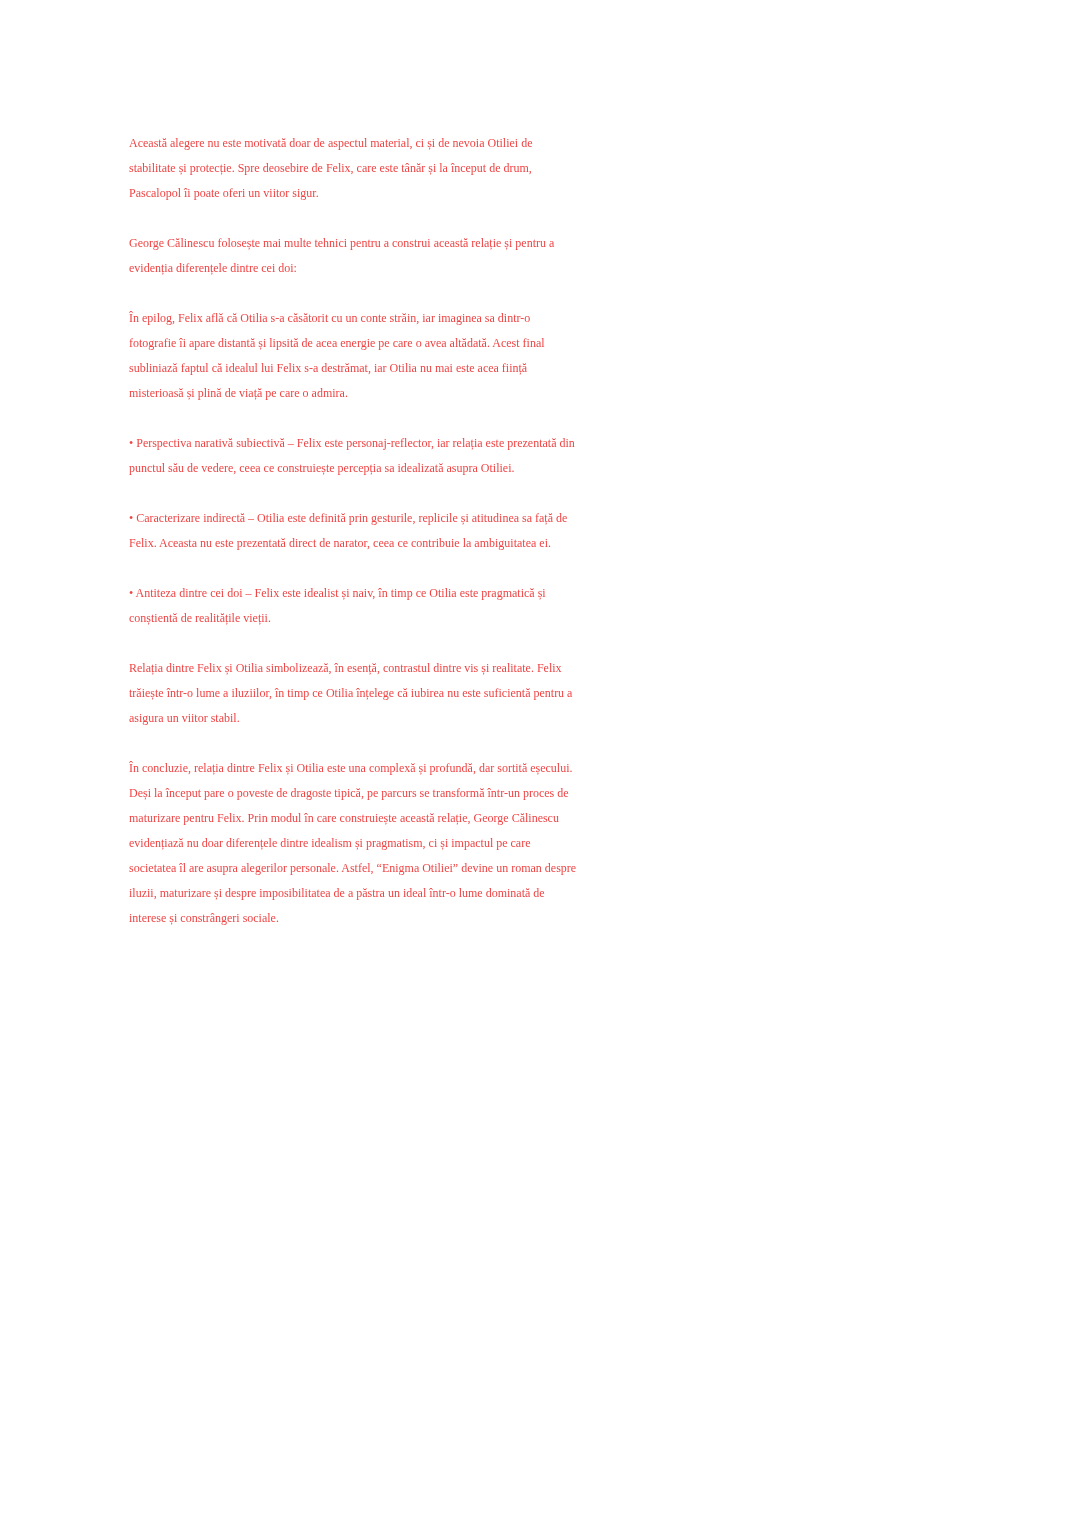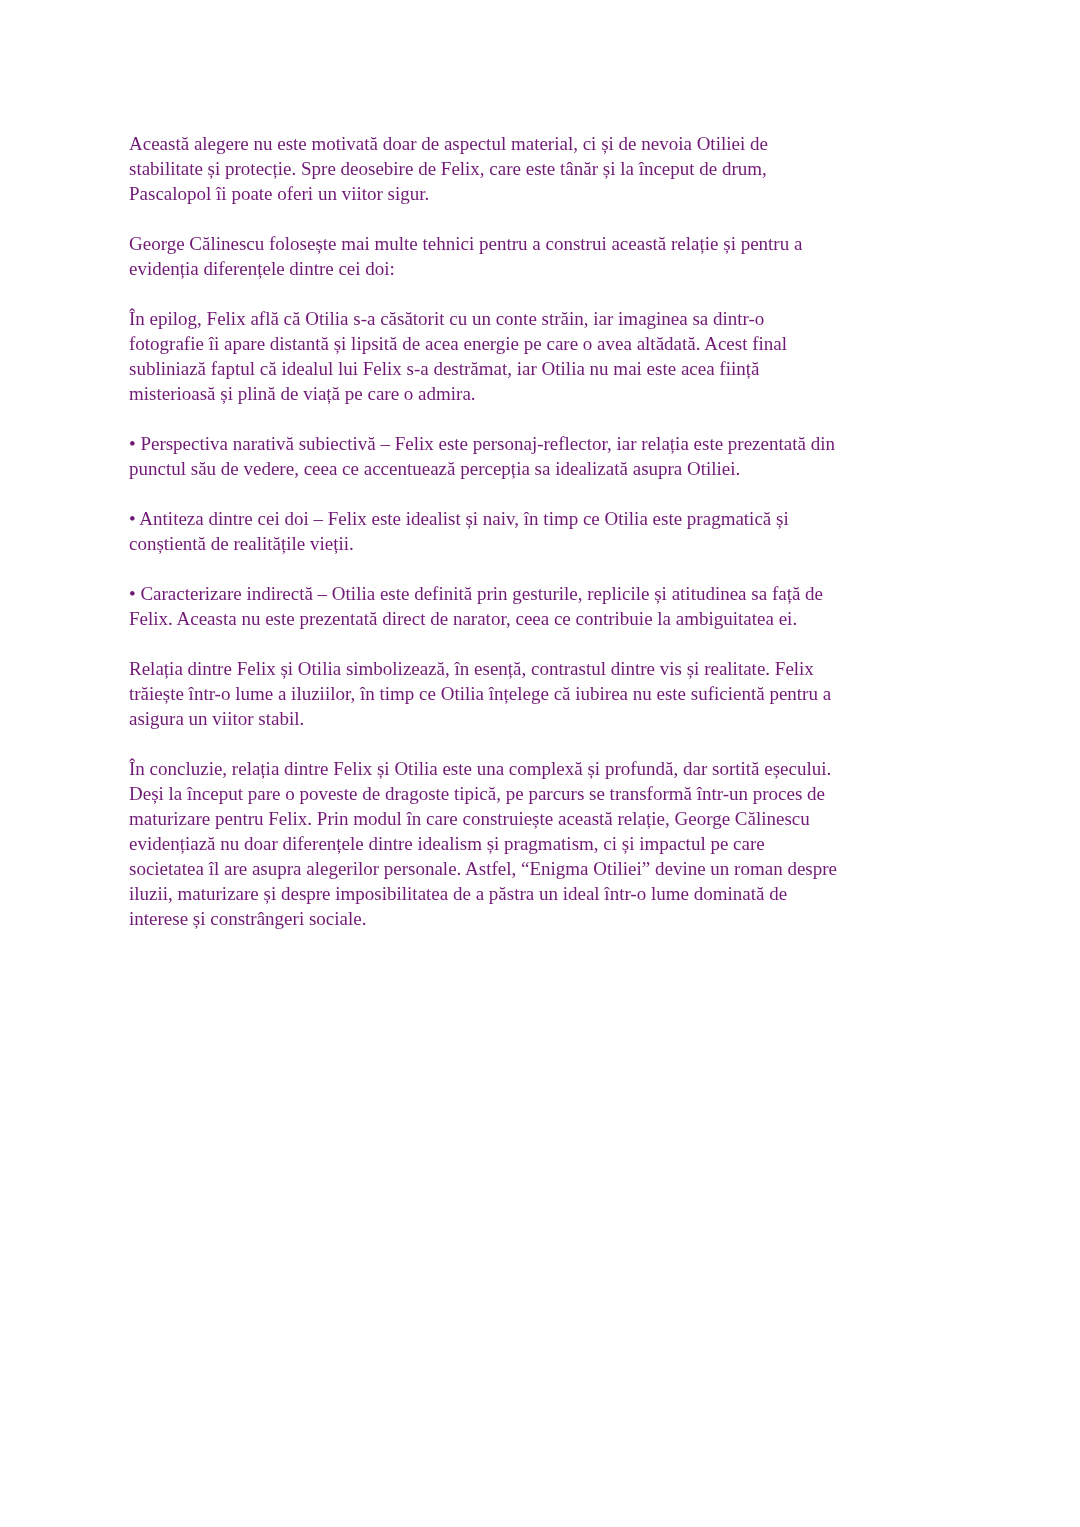--- a/index.html
+++ b/index.html
@@ -16,46 +16,46 @@
     overflow: hidden;
   }
   .page {
     position: absolute;
     left: 129px;
     top: 131px;
     width: 826px;
     color: #000000;
   }
   .para {
-    font-size: 19px;
+    font-size: 12px;
     line-height: 25px;
     margin: 0 0 25px 0;
     white-space: pre-line;   
-    color: #701a75;
+    color: #ef4444;
   }
 </style>
 </head>
 <body>
 
 <div class="page">
   <p class="para">Această alegere nu este motivată doar de aspectul material, ci și de nevoia Otiliei de
 stabilitate și protecție. Spre deosebire de Felix, care este tânăr și la început de drum,
 Pascalopol îi poate oferi un viitor sigur.</p>
   <p class="para">George Călinescu folosește mai multe tehnici pentru a construi această relație și pentru a
 evidenția diferențele dintre cei doi:</p>
   <p class="para">În epilog, Felix află că Otilia s-a căsătorit cu un conte străin, iar imaginea sa dintr-o
 fotografie îi apare distantă și lipsită de acea energie pe care o avea altădată. Acest final
 subliniază faptul că idealul lui Felix s-a destrămat, iar Otilia nu mai este acea ființă
 misterioasă și plină de viață pe care o admira.</p>
   <p class="para">• Perspectiva narativă subiectivă – Felix este personaj-reflector, iar relația este prezentată din
-punctul său de vedere, ceea ce accentuează percepția sa idealizată asupra Otiliei.</p>
+punctul său de vedere, ceea ce construiește percepția sa idealizată asupra Otiliei.</p>
+  <p class="para">• Caracterizare indirectă – Otilia este definită prin gesturile, replicile și atitudinea sa față de
+Felix. Aceasta nu este prezentată direct de narator, ceea ce contribuie la ambiguitatea ei.</p>
   <p class="para">• Antiteza dintre cei doi – Felix este idealist și naiv, în timp ce Otilia este pragmatică și
 conștientă de realitățile vieții.</p>
-  <p class="para">• Caracterizare indirectă – Otilia este definită prin gesturile, replicile și atitudinea sa față de
-Felix. Aceasta nu este prezentată direct de narator, ceea ce contribuie la ambiguitatea ei.</p>
   <p class="para">Relația dintre Felix și Otilia simbolizează, în esență, contrastul dintre vis și realitate. Felix
 trăiește într-o lume a iluziilor, în timp ce Otilia înțelege că iubirea nu este suficientă pentru a
 asigura un viitor stabil.</p>
   <p class="para">În concluzie, relația dintre Felix și Otilia este una complexă și profundă, dar sortită eșecului.
 Deși la început pare o poveste de dragoste tipică, pe parcurs se transformă într-un proces de
 maturizare pentru Felix. Prin modul în care construiește această relație, George Călinescu
 evidențiază nu doar diferențele dintre idealism și pragmatism, ci și impactul pe care
 societatea îl are asupra alegerilor personale. Astfel, “Enigma Otiliei” devine un roman despre
 iluzii, maturizare și despre imposibilitatea de a păstra un ideal într-o lume dominată de
 interese și constrângeri sociale.</p>

